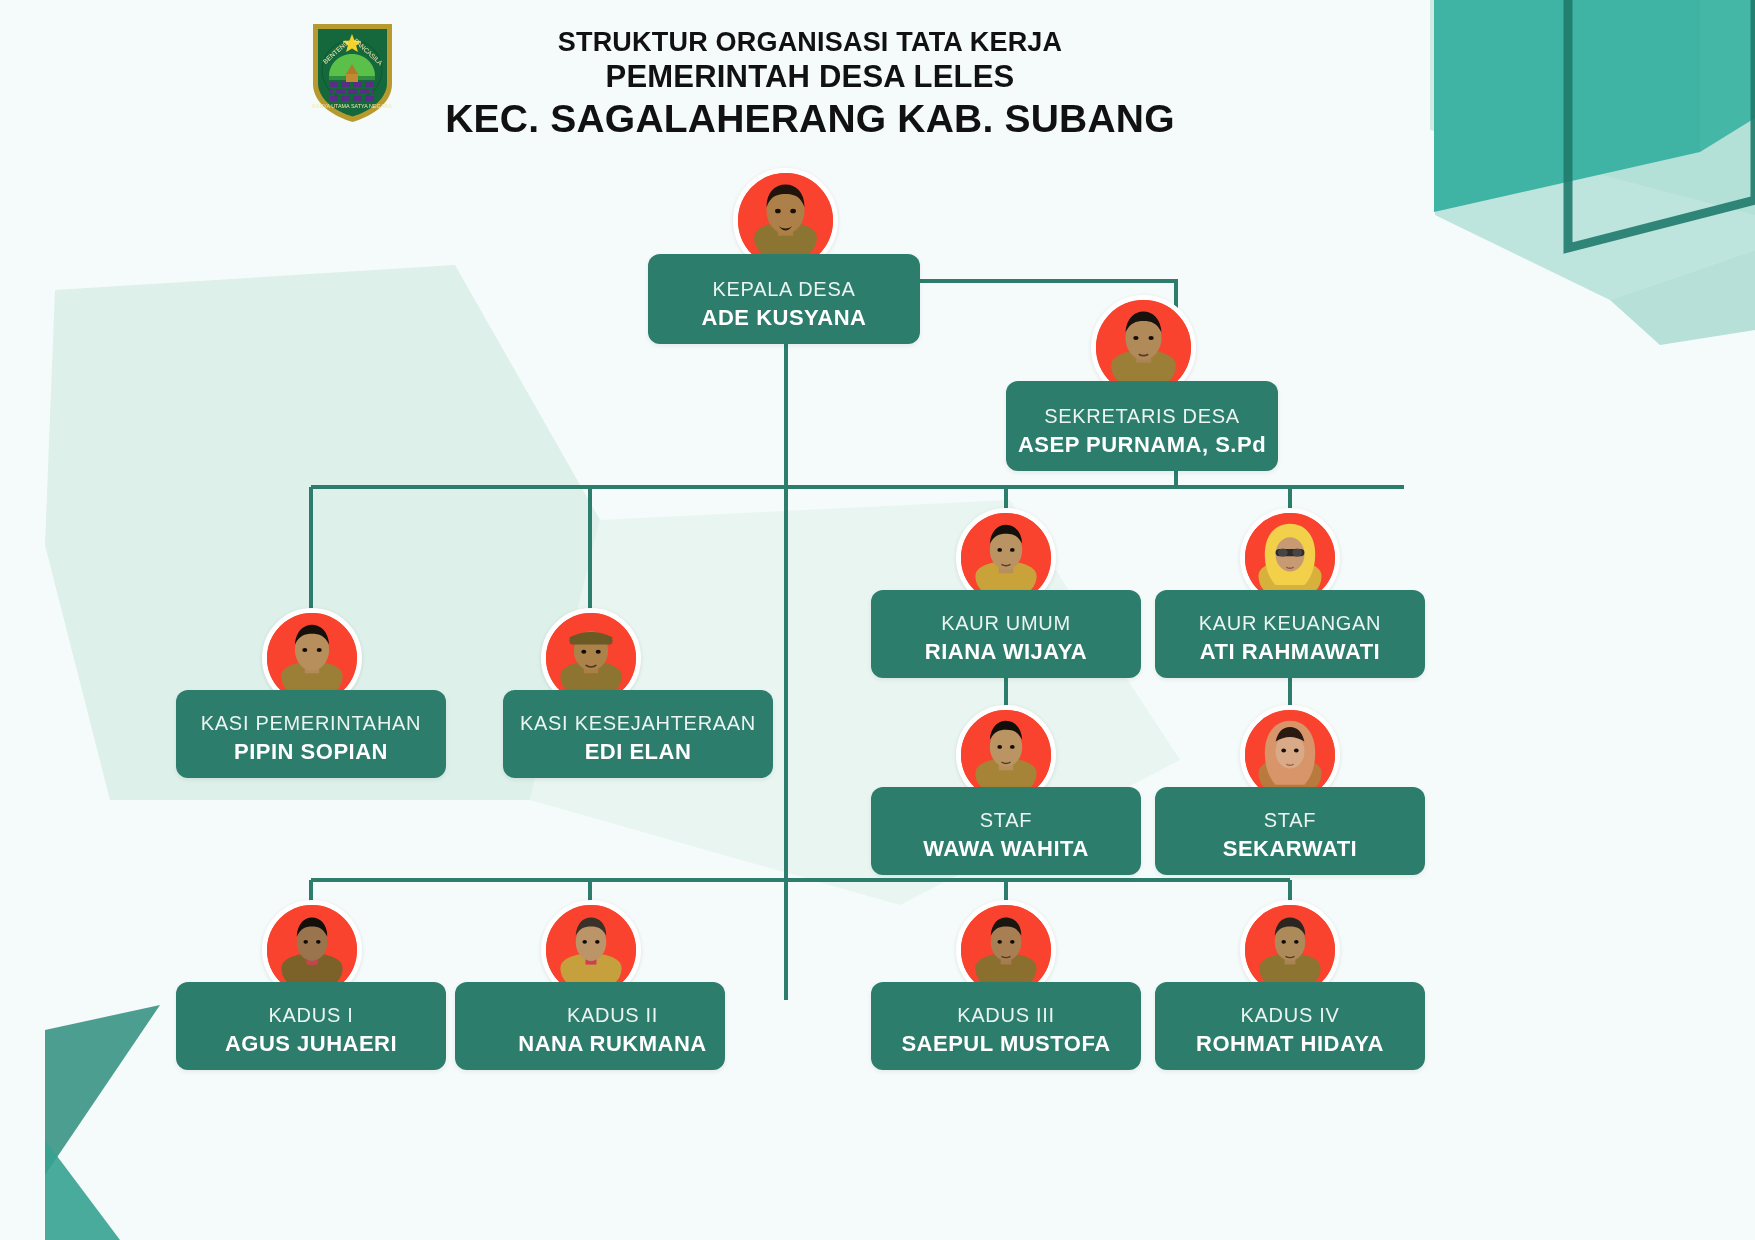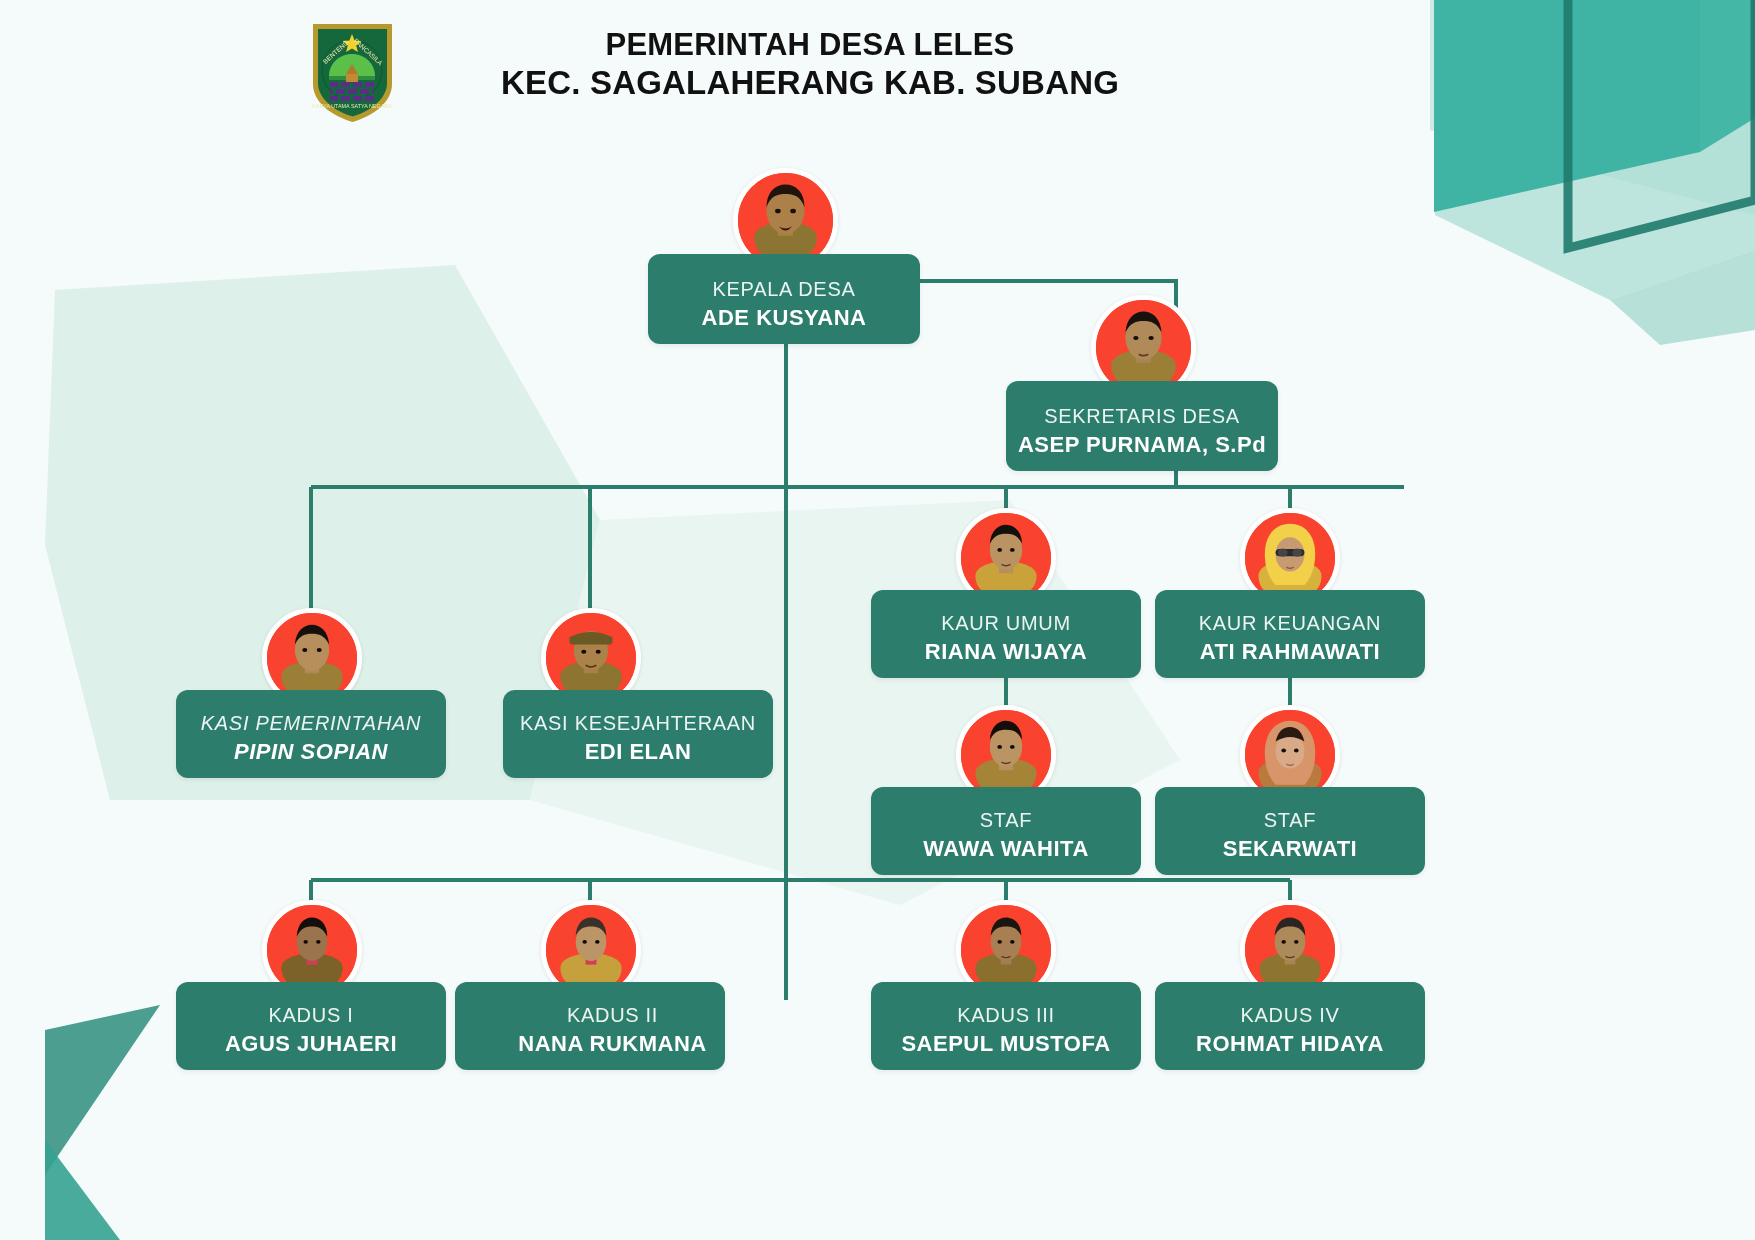--- a/index.html
+++ b/index.html
@@ -20,21 +20,21 @@
   .title-block{
     position:absolute;left:440px;top:26px;width:740px;
     text-align:center;color:#111;
   }
   .title-line{
     font-weight:bold;letter-spacing:.2px;line-height:1.20;
     font-family:"Liberation Sans", sans-serif;
   }
   .t1{font-size:27px;}
   .t2{font-size:31px;}
-  .t3{font-size:33px;}
+  .t3{font-size:39px;}
 
   
   .wires{position:absolute;left:0;top:0;width:1755px;height:1240px;pointer-events:none;}
 
   
   .node{position:absolute;}
   .card{
     position:absolute;left:0;top:0;
     background:#2d7d6d;
     border-radius:12px;
@@ -111,20 +111,21 @@
         <rect x="57" y="78" width="3" height="5"></rect>
       </g>
       <polygon points="47,16 49.6,22.4 56.5,22.9 51.2,27.4 52.9,34.1 47,30.4 41.1,34.1 42.8,27.4 37.5,22.9 44.4,22.4" fill="#f4d12b"></polygon>
       <text x="47" y="30" font-size="6.5" fill="#f2e7b0" text-anchor="middle" font-family="Liberation Sans, sans-serif" transform="rotate(-42 47 52)">BENTENG</text>
       <text x="47" y="30" font-size="6.5" fill="#f2e7b0" text-anchor="middle" font-family="Liberation Sans, sans-serif" transform="rotate(42 47 52)">PANCASILA</text>
       <text x="47" y="90" font-size="5.4" fill="#f2e7b0" text-anchor="middle" font-family="Liberation Sans, sans-serif">KARYA UTAMA SATYA NEGARA</text>
     </svg>
   </div>
 
   <div class="title-block">
+    <div class="title-line t1">STRUKTUR ORGANISASI TATA KERJA</div>
     <div class="title-line t2">PEMERINTAH DESA LELES</div>
     <div class="title-line t3">KEC. SAGALAHERANG KAB. SUBANG</div>
   </div>
 </div>
 
 <svg class="wires" viewBox="0 0 1755 1240">
   <g stroke="#2d7d6d" stroke-width="4" fill="none" stroke-linecap="butt">
 
     <path d="M918 281 H1176 V408"></path>
 
@@ -192,21 +193,21 @@
     <svg viewBox="0 0 100 100">
       <rect width="100" height="100" fill="#f9432e"></rect>
       <path d="M50 95 c-23 0 -34 -12 -34 -25 0 -9 13 -16 34 -16 s34 7 34 16 c0 13 -11 25 -34 25z" fill="#9c7f36"></path>
       <path d="M42 53 h16 v14 h-16z" fill="#b08b57"></path>
       <ellipse cx="50" cy="41" rx="19" ry="23" fill="#b68f5d"></ellipse>
       <path d="M31 35 c1 -15 10 -22 19 -22 s18 7 19 22 c-5 -10 -11 -12 -19 -12 s-14 2 -19 12z" fill="#16100c"></path>
       <ellipse cx="42" cy="41" rx="2.8" ry="2.2" fill="#120c07"></ellipse>
       <ellipse cx="58" cy="41" rx="2.8" ry="2.2" fill="#120c07"></ellipse>
     </svg>
   </div>
-  <div class="card" style="top:82px;width:270px;height:88px;font-style:italic;">
+  <div class="card" style="top:82px;width:270px;height:88px;">
     <div class="role">KASI PEMERINTAHAN</div>
     <div class="pname">PIPIN SOPIAN</div>
   </div>
 </div>
 
 <div class="node" style="left:455px;top:608px;">
   <div class="photo" style="left:86px;top:0;width:100px;height:100px;">
     <svg viewBox="0 0 100 100">
       <rect width="100" height="100" fill="#f9432e"></rect>
       <path d="M50 95 c-23 0 -34 -12 -34 -25 0 -9 13 -16 34 -16 s34 7 34 16 c0 13 -11 25 -34 25z" fill="#8e7431"></path>

